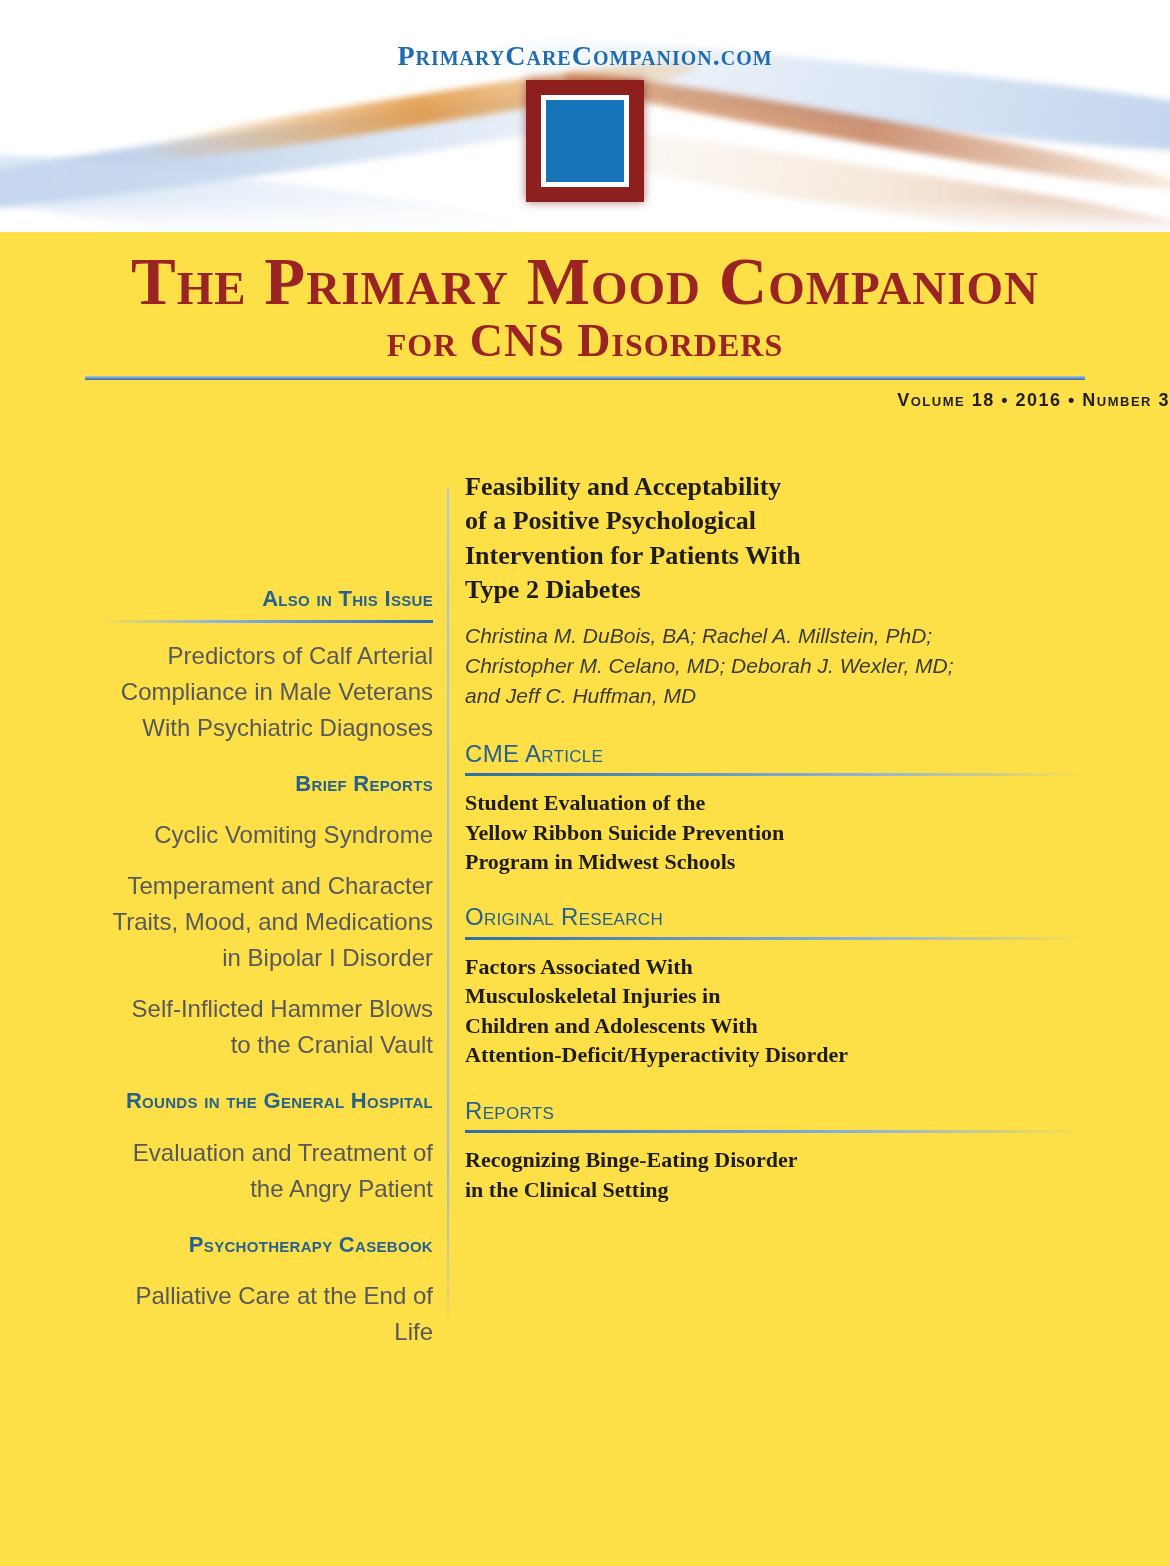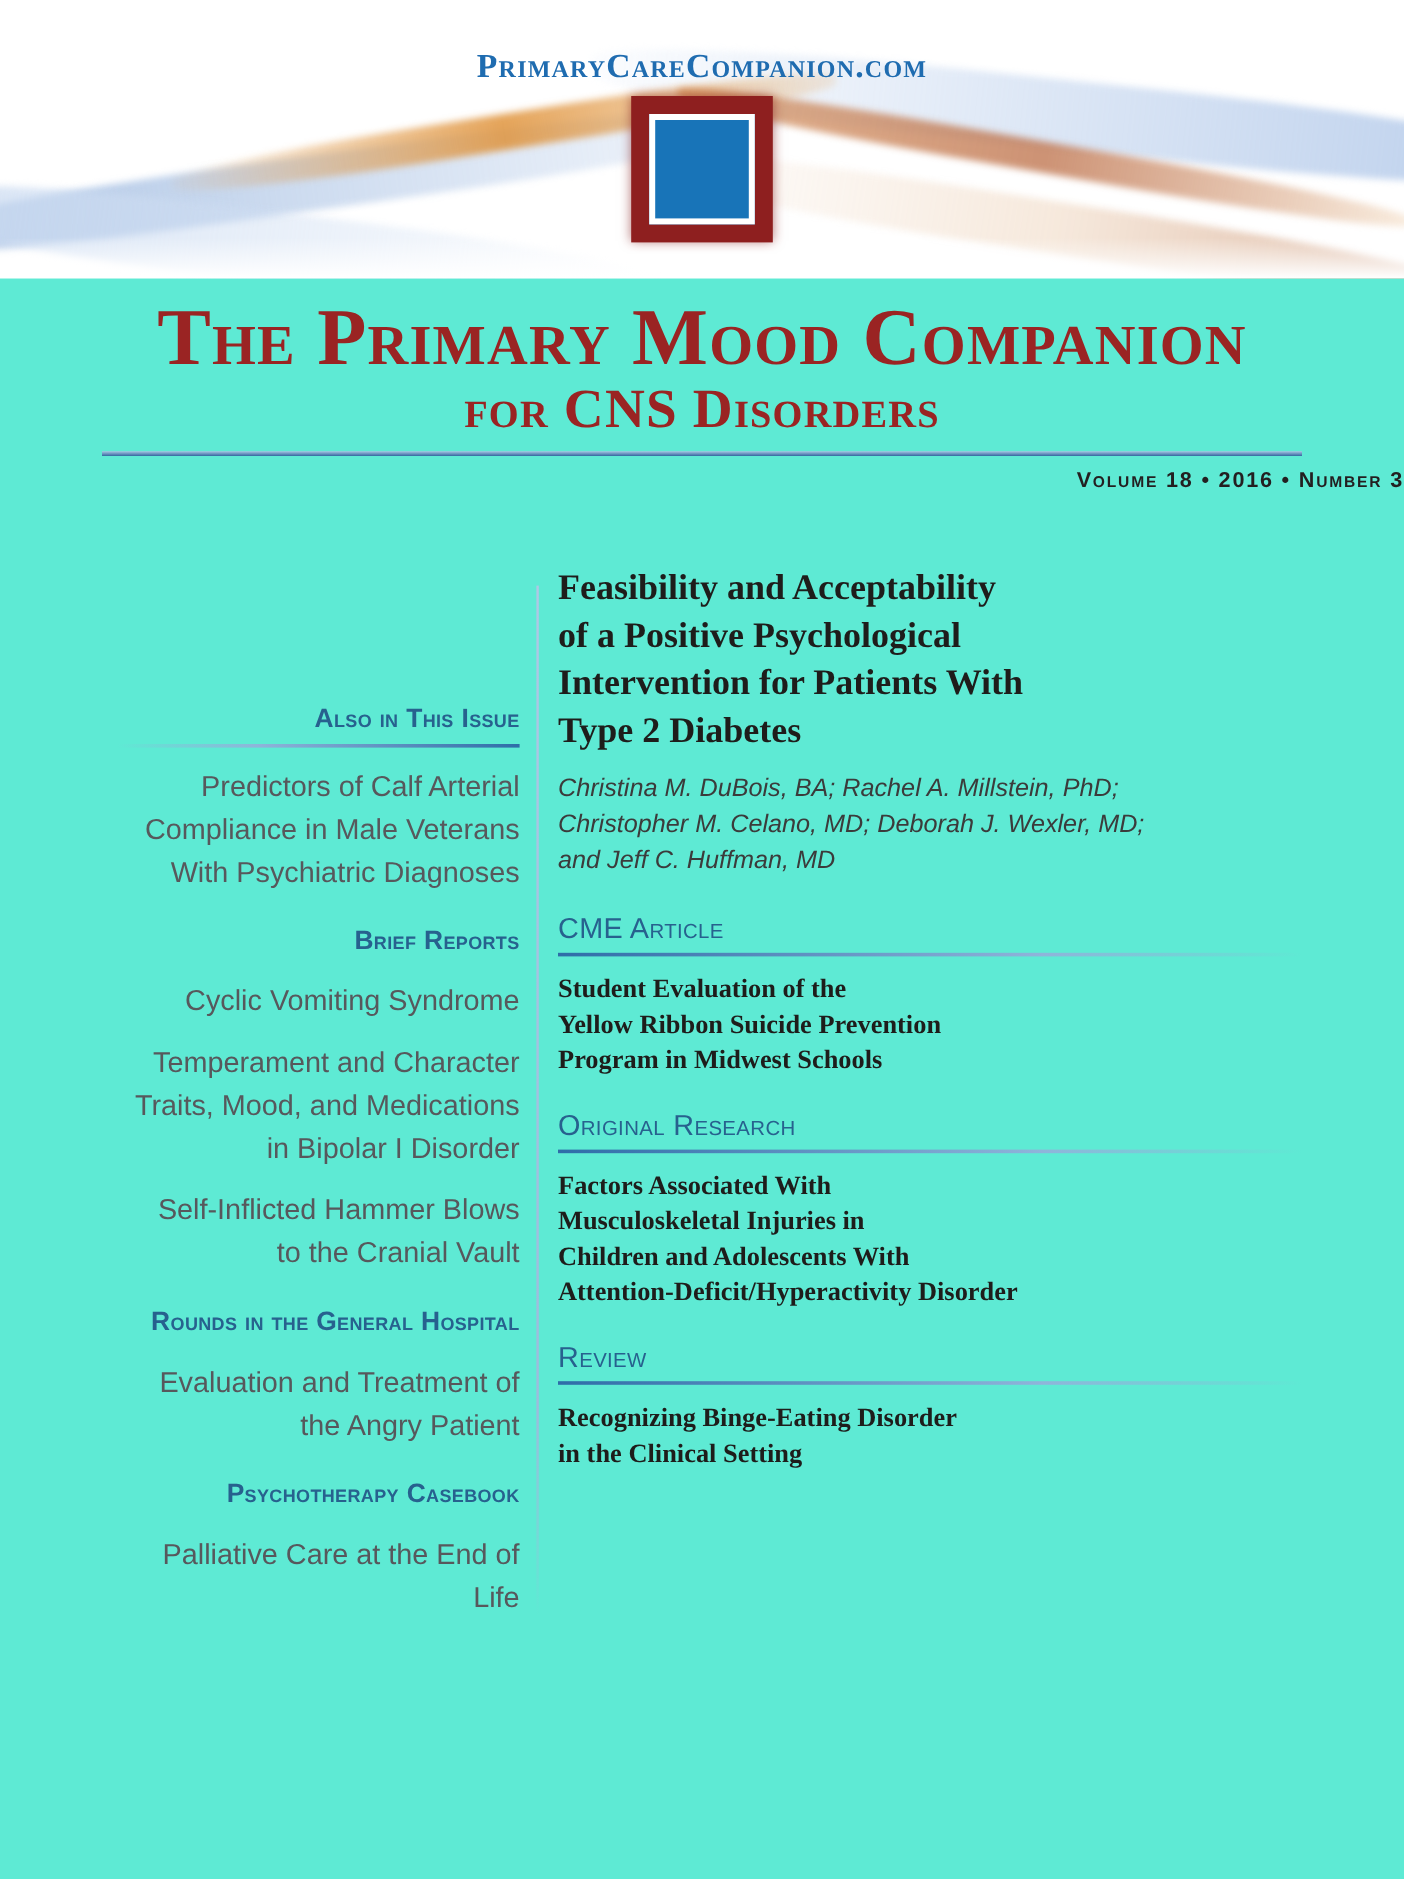--- a/index.html
+++ b/index.html
@@ -1,20 +1,20 @@
 <!DOCTYPE html>
 <html><head>
 <meta charset="utf-8">
 <style>
   * { margin:0; padding:0; box-sizing:border-box; }
   html,body { background:#ffffff; }
   body { font-family:"Liberation Sans", sans-serif; }
   .page {
     position:relative; width:1170px; height:1566px;
-    margin:0 auto; background:#5eead4; overflow:hidden;
+    margin:0 auto; background:#fde047; overflow:hidden;
   }
 
   
   .banner { position:absolute; top:0; left:0; width:1170px; height:232px; overflow:hidden; background:#ffffff; }
   .streak { position:absolute; filter:blur(3px); border-radius:40%; }
   .s1 { left:-120px; top:128px; width:780px; height:46px; transform:rotate(-8deg);
         background:linear-gradient(to right, rgba(164,190,226,.95), rgba(219,230,246,.25)); }
   .s2 { right:-140px; top:68px; width:820px; height:58px; transform:rotate(6deg);
         background:linear-gradient(to left, rgba(177,200,233,.9), rgba(228,237,250,.15)); }
   .s3 { left:140px; top:95px; width:560px; height:30px; transform:rotate(-9deg);
@@ -77,21 +77,21 @@
   .sb-group:first-child { margin-top:0; }
   .sb-group:first-child .sb-header { margin-bottom:0; }
   .sb-item {
     white-space:pre-line; font-size:24px; line-height:1.5; color:#57585C;
     margin-top:15px; font-weight:400;
   }
   .sb-header + .sb-item { margin-top:20px; }
 
   .main-col { position:absolute; left:465px; top:470px; width:660px; }
   .feature-title {
-    font-family:"Liberation Serif", serif; font-weight:700; font-size:30px;
+    font-family:"Liberation Serif", serif; font-weight:700; font-size:26px;
     line-height:1.32; color:#1E1D1B; white-space:pre-line;
   }
   .authors {
     margin-top:14px; font-style:italic; font-size:21px; line-height:1.42;
     color:#3B3B3B; white-space:pre-line;
   }
   .main-section { margin-top:28px; }
   .sec-label {
     font-variant:small-caps; font-weight:400; font-size:24px; line-height:1.1;
     color:#27618E; letter-spacing:0.3px;
@@ -184,20 +184,20 @@
     <section class="main-section">
       <h3 class="sec-label">Original Research</h3>
       <div class="sec-underline"></div>
       <h2 class="sec-title">Factors Associated With
 Musculoskeletal Injuries in
 Children and Adolescents With
 Attention-Deficit/Hyperactivity Disorder</h2>
     </section>
 
     <section class="main-section">
-      <h3 class="sec-label">Review</h3>
+      <h3 class="sec-label">Reports</h3>
       <div class="sec-underline"></div>
       <h2 class="sec-title">Recognizing Binge-Eating Disorder
 in the Clinical Setting</h2>
     </section>
   </main>
 
 </div>
 
 </body></html>

